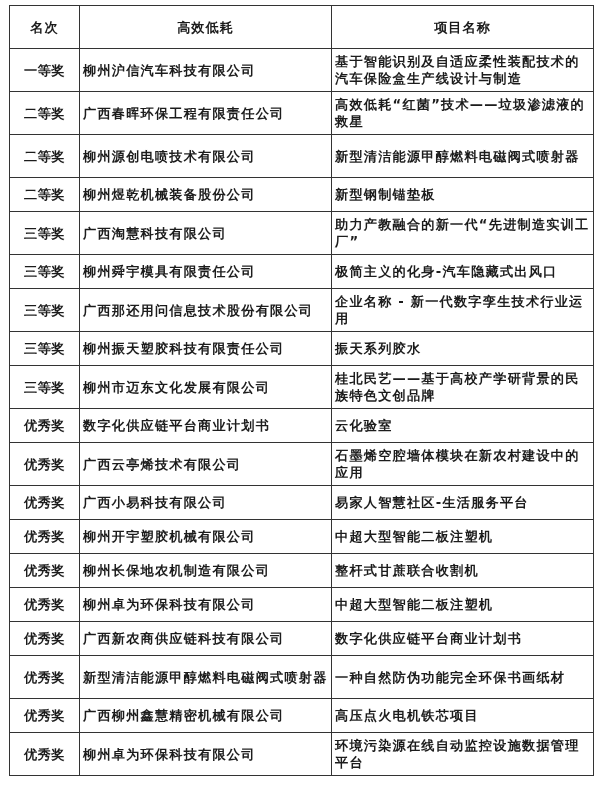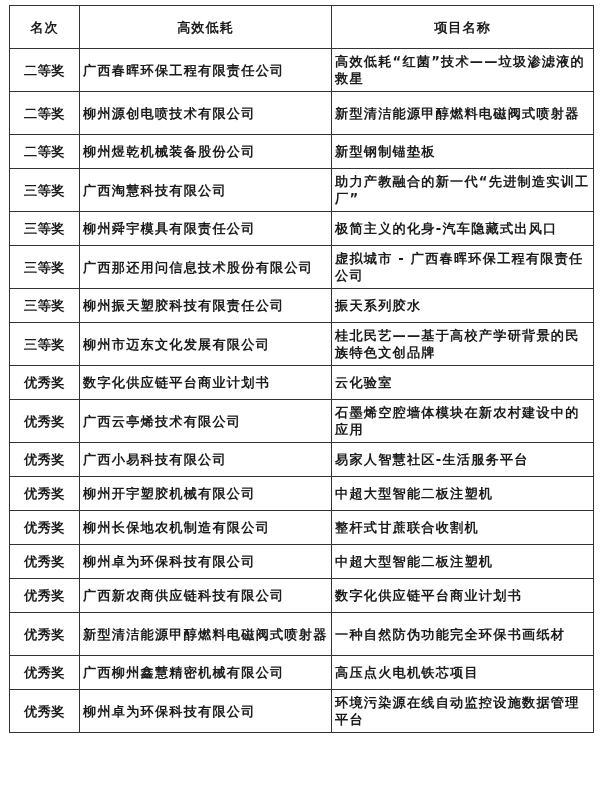--- a/index.html
+++ b/index.html
@@ -70,20 +70,25 @@
     </colgroup>
     <thead>
       <tr>
         <th>名次</th>
         <th>高效低耗</th>
         <th>项目名称</th>
       </tr>
     </thead>
     <tbody>
       <tr class="h2">
+        <td class="rank">一等奖</td>
+        <td class="company">柳州沪信汽车科技有限公司</td>
+        <td class="project">基于智能识别及自适应柔性装配技术的汽车保险盒生产线设计与制造</td>
+      </tr>
+      <tr class="h2">
         <td class="rank">二等奖</td>
         <td class="company">广西春晖环保工程有限责任公司</td>
         <td class="project">高效低耗“红菌”技术——垃圾渗滤液的救星</td>
       </tr>
       <tr class="h2">
         <td class="rank">二等奖</td>
         <td class="company">柳州源创电喷技术有限公司</td>
         <td class="project">新型清洁能源甲醇燃料电磁阀式喷射器</td>
       </tr>
       <tr class="h1">
@@ -97,21 +102,21 @@
         <td class="project">助力产教融合的新一代“先进制造实训工厂”</td>
       </tr>
       <tr class="h1">
         <td class="rank">三等奖</td>
         <td class="company">柳州舜宇模具有限责任公司</td>
         <td class="project">极简主义的化身-汽车隐藏式出风口</td>
       </tr>
       <tr class="h2">
         <td class="rank">三等奖</td>
         <td class="company">广西那还用问信息技术股份有限公司</td>
-        <td class="project">虚拟城市 - 广西春晖环保工程有限责任公司</td>
+        <td class="project">企业名称 - 新一代数字孪生技术行业运用</td>
       </tr>
       <tr class="h1">
         <td class="rank">三等奖</td>
         <td class="company">柳州振天塑胶科技有限责任公司</td>
         <td class="project">振天系列胶水</td>
       </tr>
       <tr class="h2">
         <td class="rank">三等奖</td>
         <td class="company">柳州市迈东文化发展有限公司</td>
         <td class="project">桂北民艺——基于高校产学研背景的民族特色文创品牌</td>

